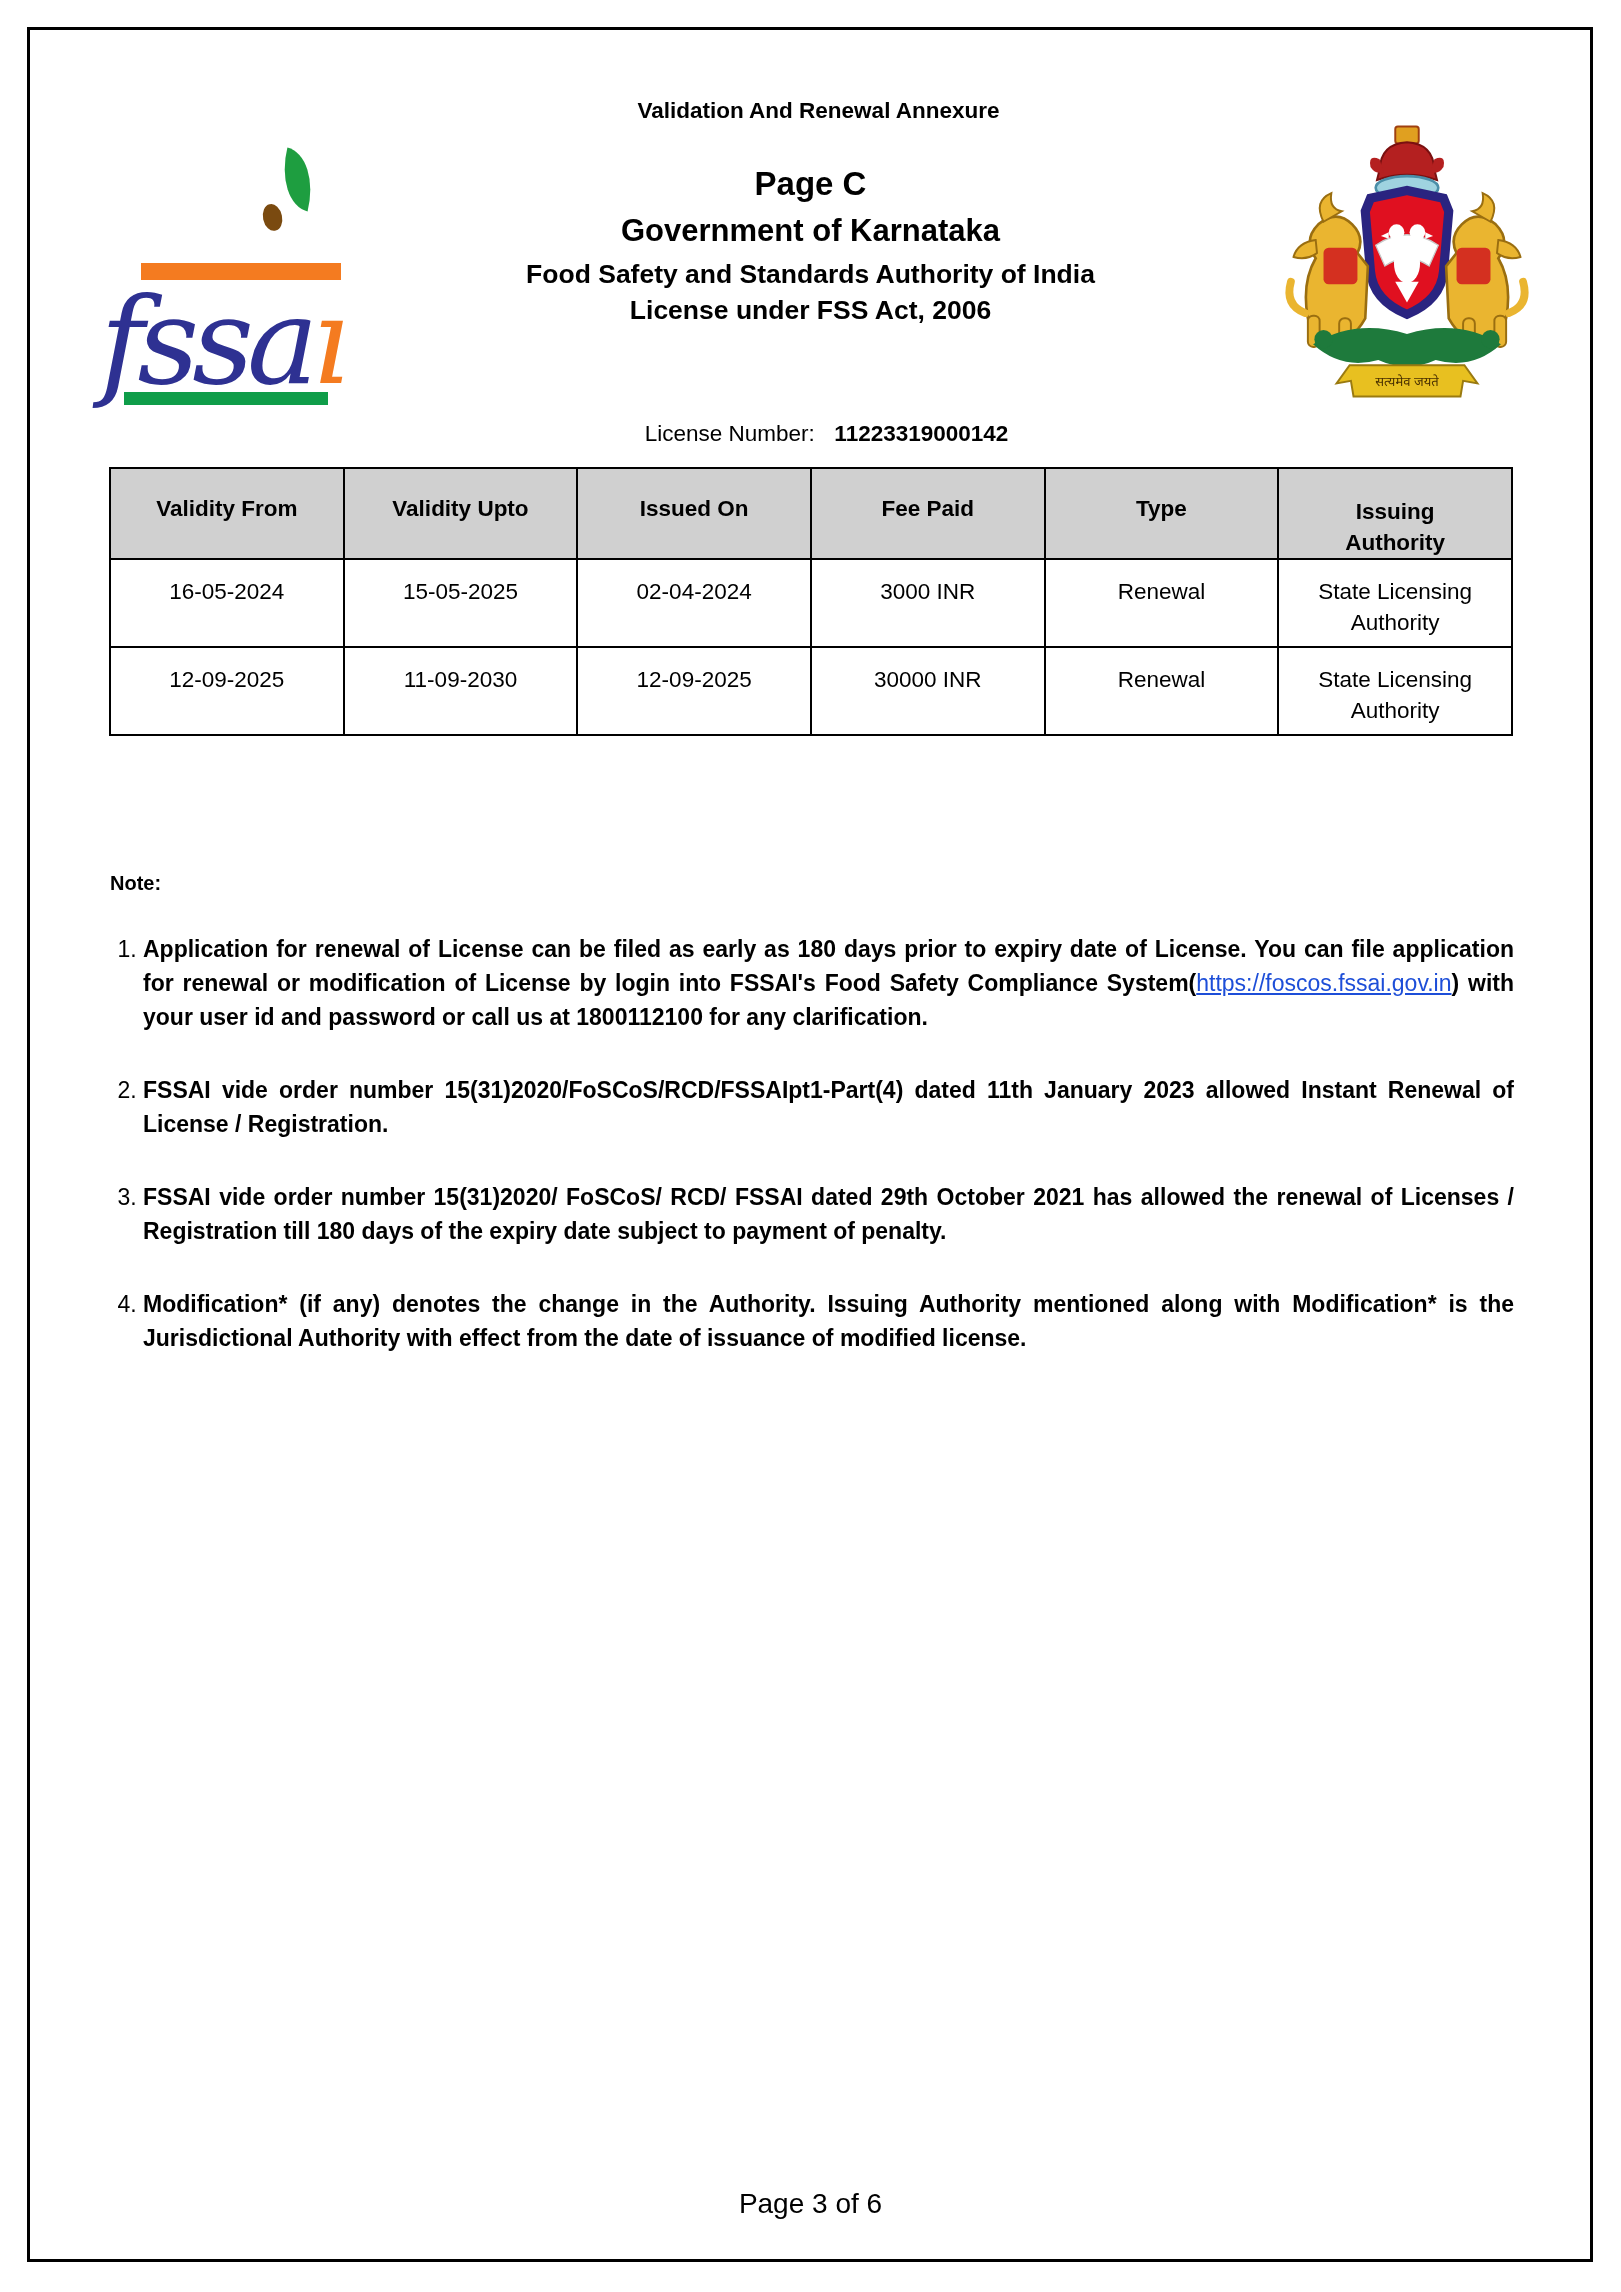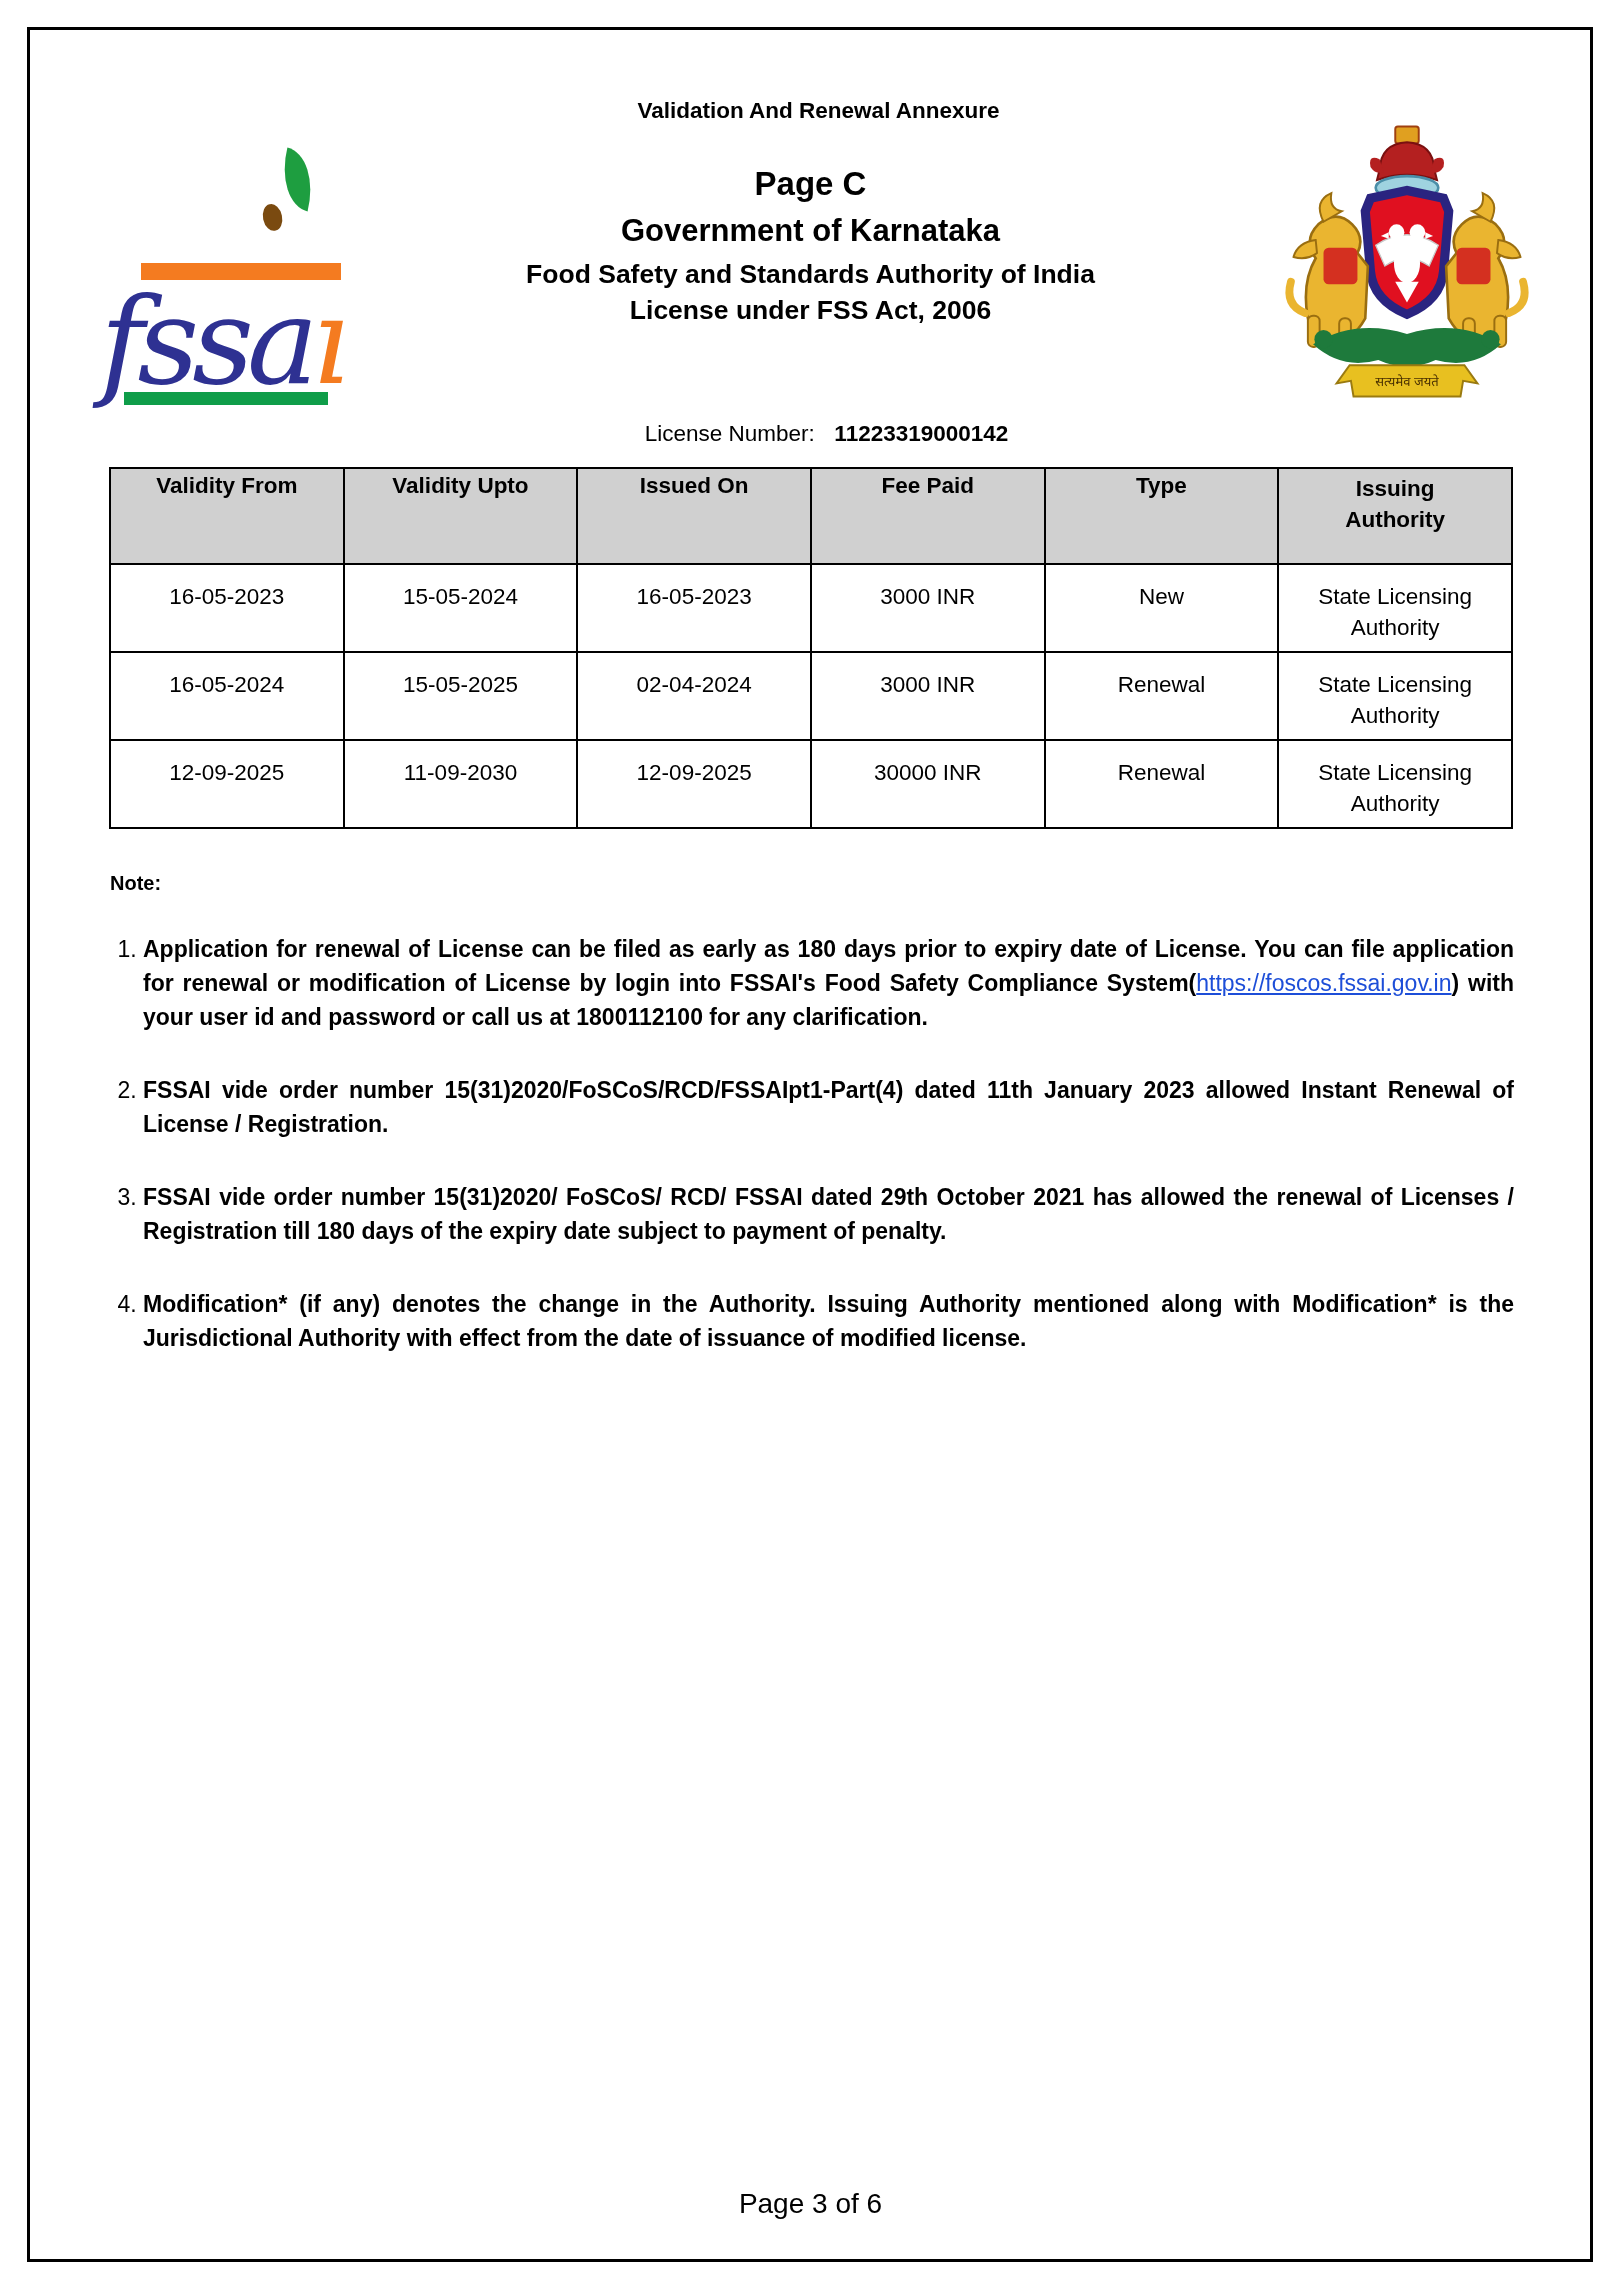--- a/index.html
+++ b/index.html
@@ -47,21 +47,21 @@
   table.validity {
     position: absolute; left: 109px; top: 467px; width: 1404px;
     border-collapse: collapse; table-layout: fixed;
     border: 2.9px solid #000;
   }
   table.validity th, table.validity td {
     border: 2px solid #000; text-align: center; vertical-align: top;
   }
   table.validity th {
     background: #d0d0d0; font-weight: bold; font-size: 22.5px;
-    height: 96px; padding-top: 4px;
+    height: 86px; padding-top: 27px;
   }
   table.validity td {
     font-size: 22.5px; height: 88px; padding-top: 15.7px; line-height: 31px;
   }
   th .narrow { display: inline-block; max-width: 137px; line-height: 31px; }
   
   .notes { position: absolute; left: 110px; top: 872px; width: 1404px; }
   .note-heading { font-weight: bold; font-size: 20px; }
   .notes ol { margin-top: 37px; padding-left: 33px; }
   .notes li {
@@ -146,28 +146,20 @@
       <th><span>Validity From</span></th>
       <th><span>Validity Upto</span></th>
       <th><span>Issued On</span></th>
       <th><span>Fee Paid</span></th>
       <th><span>Type</span></th>
       <th><span class="narrow">Issuing Authority</span></th>
     </tr>
   </thead>
   <tbody>
     <tr>
-      <td>16-05-2023</td>
-      <td>15-05-2024</td>
-      <td>16-05-2023</td>
-      <td>3000 INR</td>
-      <td>New</td>
-      <td>State Licensing Authority</td>
-    </tr>
-    <tr>
       <td>16-05-2024</td>
       <td>15-05-2025</td>
       <td>02-04-2024</td>
       <td>3000 INR</td>
       <td>Renewal</td>
       <td>State Licensing Authority</td>
     </tr>
     <tr>
       <td>12-09-2025</td>
       <td>11-09-2030</td>

